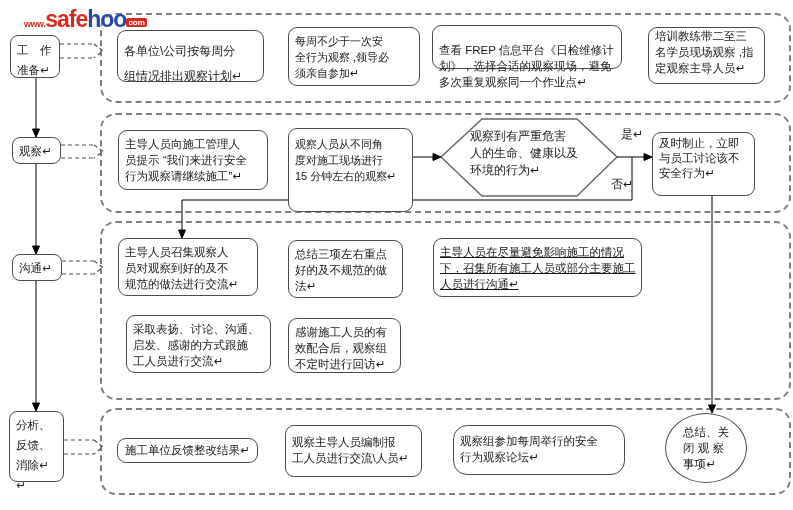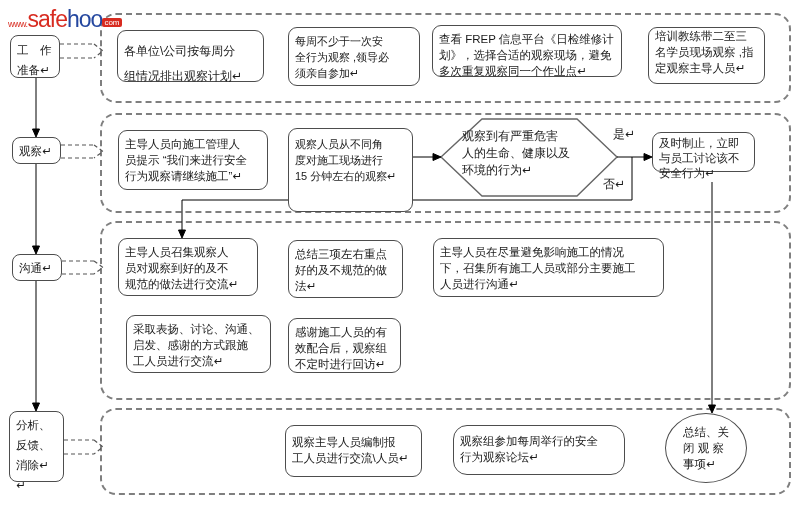--- a/index.html
+++ b/index.html
@@ -3,23 +3,23 @@
 <meta charset="utf-8">
 <style>
   html,body{margin:0;padding:0;background:#fff;}
   #stage{position:relative;width:793px;height:510px;background:#fff;overflow:hidden;
          font-family:"Liberation Sans","DejaVu Sans",sans-serif;color:#1a1a1a;}
   .container{position:absolute;border:2px dashed #7f7f7f;border-radius:16px;background:transparent;}
   .box{position:absolute;background:#fff;border:1.5px solid #4d4d4d;border-radius:9px;
        font-size:11.5px;line-height:16px;padding:4px 6px;white-space:pre;box-sizing:border-box;}
   .phase{position:absolute;background:#fff;border:1.5px solid #4d4d4d;border-radius:8px;
        font-size:11.5px;line-height:20px;padding:3px 6px;white-space:pre;box-sizing:border-box;}
-  .plain{position:absolute;font-size:12px;line-height:16px;white-space:pre;}
+  .plain{position:absolute;font-size:12px;line-height:16px;white-space:pre;margin-left:8px;}
   svg{position:absolute;left:0;top:0;}
-  .logo{position:absolute;left:8px;top:6px;font-weight:normal;white-space:nowrap;}
+  .logo{position:absolute;left:24px;top:6px;font-weight:bold;white-space:nowrap;}
   .l-www{color:#d82b20;font-size:9px;letter-spacing:-0.5px;}
   .l-safe{color:#d82b20;font-size:23px;letter-spacing:-1px;}
   .l-hoo{color:#24479f;font-size:23px;letter-spacing:-1px;}
   .l-com{color:#fff;background:#d82b20;font-size:8px;padding:0 2px;border-radius:2px;vertical-align:2px;}
   .ellipse{position:absolute;background:#fff;border:1.4px solid #4d4d4d;border-radius:50%;
        font-size:11.5px;line-height:16px;white-space:pre;box-sizing:border-box;
        display:flex;align-items:center;justify-content:center;text-align:left;}
 </style>
 </head>
 <body>
@@ -78,58 +78,59 @@
   <div class="phase" style="left:9px;top:411px;width:55px;height:71px;">分析、
 反馈、
 消除↵
 ↵</div>
 
   <div class="box" style="left:117px;top:30px;width:147px;height:52px;padding-top:8px;font-size:12px;line-height:25px;">各单位\公司按每周分
 组情况排出观察计划↵</div>
   <div class="box" style="left:288px;top:27px;width:132px;height:59px;font-size:11px;padding-top:5px;">每周不少于一次安
 全行为观察 ,领导必
 须亲自参加↵</div>
-  <div class="box" style="left:432px;top:25px;width:190px;height:52px;padding-top:5px;">查看 FREP 信息平台《日检维修计
+  <div class="box" style="left:432px;top:25px;width:190px;height:44px;padding-top:16px;">查看 FREP 信息平台《日检维修计
 划》，选择合适的观察现场，避免
 多次重复观察同一个作业点↵</div>
   <div class="box" style="left:648px;top:27px;width:117px;height:57px;padding-top:0;">培训教练带二至三
 名学员现场观察 ,指
 定观察主导人员↵</div>
 
   <div class="box" style="left:118px;top:130px;width:150px;height:60px;padding-top:5px;">主导人员向施工管理人
 员提示 “我们来进行安全
 行为观察请继续施工”↵</div>
   <div class="box" style="left:288px;top:128px;width:125px;height:84px;font-size:11px;padding-top:7px;">观察人员从不同角
 度对施工现场进行
 15 分钟左右的观察↵</div>
   <div class="plain" style="left:462px;top:128px;line-height:17px;">观察到有严重危害
 人的生命、健康以及
 环境的行为↵</div>
   <div class="plain" style="left:613px;top:126px;">是↵</div>
   <div class="plain" style="left:603px;top:176px;">否↵</div>
-  <div class="box" style="left:652px;top:132px;width:103px;height:40px;line-height:15px;padding-top:3px;">及时制止，立即
+  <div class="box" style="left:652px;top:132px;width:103px;height:64px;line-height:15px;padding-top:3px;">及时制止，立即
 与员工讨论该不
 安全行为↵</div>
 
   <div class="box" style="left:118px;top:238px;width:140px;height:58px;padding-top:5px;">主导人员召集观察人
 员对观察到好的及不
 规范的做法进行交流↵</div>
   <div class="box" style="left:288px;top:240px;width:115px;height:58px;padding-top:5px;">总结三项左右重点
 好的及不规范的做
 法↵</div>
-  <div class="box" style="left:433px;top:238px;width:231px;height:59px;padding-top:5px;">主导人员在尽量避免影响施工的情况
+  <div class="box" style="left:433px;top:238px;width:209px;height:59px;padding-top:5px;text-decoration:underline;">主导人员在尽量避免影响施工的情况
 下，召集所有施工人员或部分主要施工
 人员进行沟通↵</div>
   <div class="box" style="left:118px;top:315px;width:145px;height:58px;padding-top:5px;margin-left:8px;">采取表扬、讨论、沟通、
 启发、感谢的方式跟施
 工人员进行交流↵</div>
   <div class="box" style="left:288px;top:318px;width:113px;height:55px;padding-top:5px;">感谢施工人员的有
 效配合后，观察组
 不定时进行回访↵</div>
 
+  <div class="box" style="left:117px;top:438px;width:141px;height:25px;padding:3px 7px;">施工单位反馈整改结果↵</div>
   <div class="box" style="left:285px;top:425px;width:137px;height:52px;padding-top:8px;">观察主导人员编制报
 工人员进行交流\人员↵</div>
   <div class="box" style="left:453px;top:425px;width:172px;height:50px;padding-top:7px;border-radius:14px;">观察组参加每周举行的安全
 行为观察论坛↵</div>
   <div class="ellipse" style="left:665px;top:413px;width:82px;height:70px;">总结、关
 闭 观 察
 事项↵</div>
 
 </div>
 

